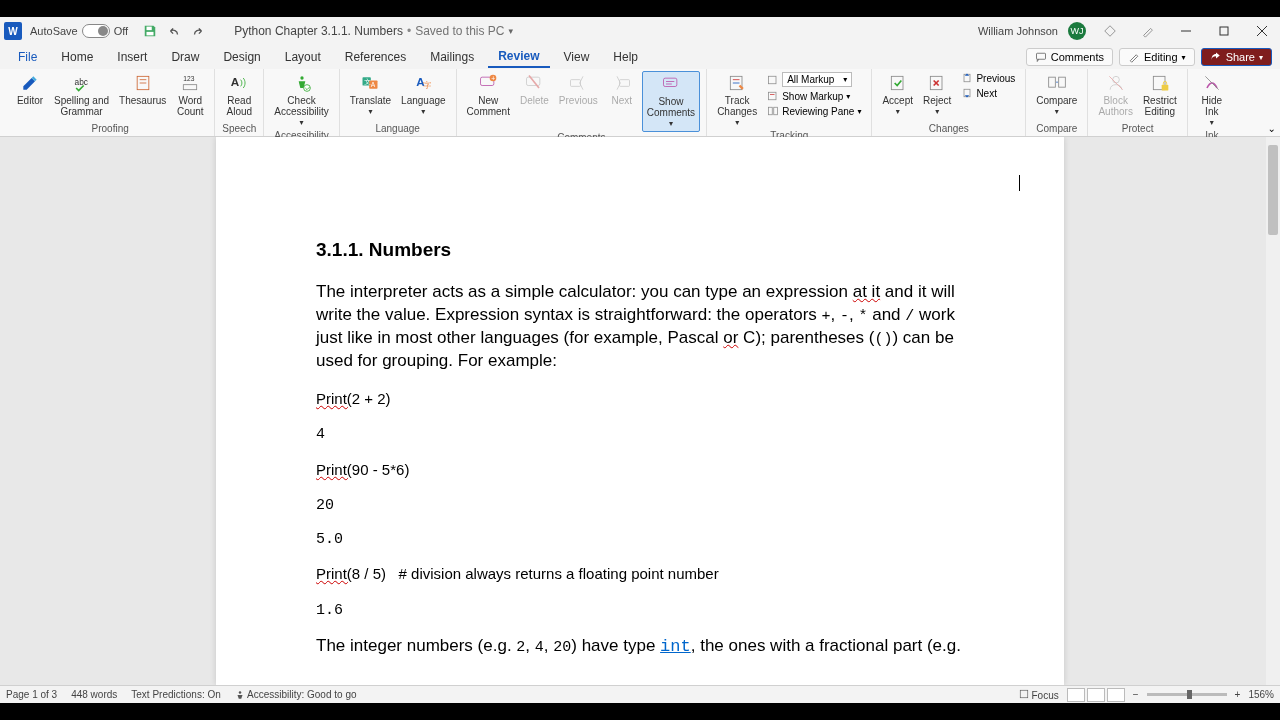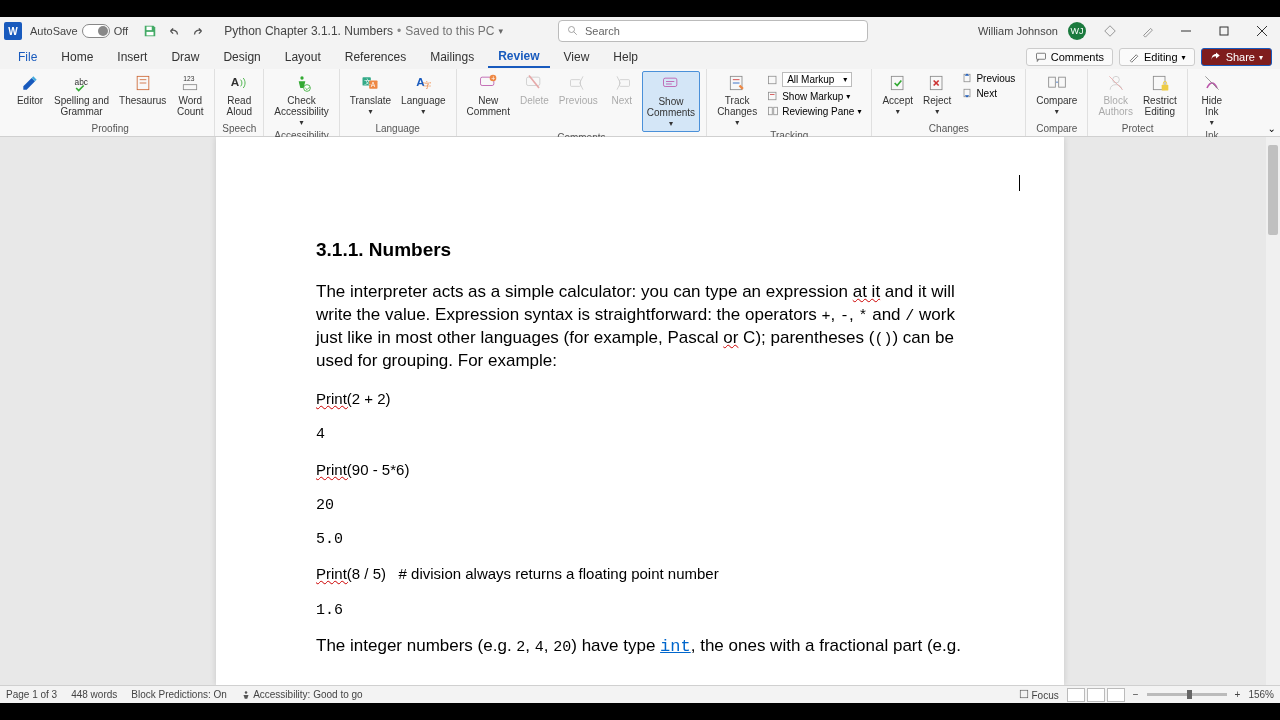--- a/index.html
+++ b/index.html
@@ -7,21 +7,21 @@
 .app { position: absolute; top: 17px; left: 0; right: 0; bottom: 17px; background: #f3f3f3; display: flex; flex-direction: column; }
 
 
 .titlebar { height: 28px; background: #f3f3f3; display: flex; align-items: center; padding: 0 4px; font-size: 11px; color: #444; }
 .word-icon { width: 18px; height: 18px; background: #185abd; color: #fff; display: flex; align-items: center; justify-content: center; font-weight: bold; font-size: 10px; border-radius: 2px; margin-right: 8px; }
 .autosave { display: flex; align-items: center; gap: 4px; margin-right: 10px; }
 .toggle { width: 28px; height: 14px; border: 1px solid #888; border-radius: 7px; background: #fff; position: relative; }
 .toggle::after { content: ""; position: absolute; right: 1px; top: 1px; width: 10px; height: 10px; border-radius: 50%; background: #888; }
 .qat-btn { width: 20px; height: 20px; display: flex; align-items: center; justify-content: center; margin: 0 2px; cursor: pointer; }
 .qat-btn svg { width: 14px; height: 14px; }
-.doc-title { margin-left: 14px; font-size: 12px; display: flex; align-items: center; gap: 4px; }
+.doc-title { margin-left: 24px; font-size: 12px; display: flex; align-items: center; gap: 4px; }
 .search-box { flex: 0 0 310px; margin-left: auto; margin-right: auto; height: 22px; border: 1px solid #bbb; border-radius: 4px; background: #fff; display: flex; align-items: center; padding: 0 8px; gap: 6px; color: #666; }
 .search-box svg { width: 12px; height: 12px; }
 .title-right { display: flex; align-items: center; gap: 10px; margin-left: auto; }
 .user-badge { width: 18px; height: 18px; border-radius: 50%; background: #1b7a3e; color: #fff; font-size: 9px; display: flex; align-items: center; justify-content: center; }
 .win-btn { width: 28px; height: 24px; display: flex; align-items: center; justify-content: center; cursor: pointer; }
 
 
 .tabrow { height: 24px; display: flex; align-items: center; padding: 0 8px; font-size: 12px; gap: 4px; }
 .tab { padding: 3px 10px; color: #333; cursor: pointer; }
 .tab.file { color: #185abd; }
@@ -93,27 +93,20 @@
     <div class="qat-btn">
         <svg viewBox="0 0 16 16">
           <path fill="none" stroke="#555" stroke-width="1.5" d="M12 8a5 5 0 0 0-8 4M12 8l-3-3M12 8l-3 3"></path>
         </svg>
       </div>
     <div class="doc-title">
       <span>Python Chapter 3.1.1. Numbers</span>
       <span style="color:#888">•</span>
       <span style="color:#737373">Saved to this PC</span>
       <span style="font-size:9px;color:#666">▾</span>
-    </div>
-    <div class="search-box">
-      <svg viewBox="0 0 16 16">
-          <circle cx="6" cy="6" r="4" fill="none" stroke="#888"></circle>
-          <line x1="9" y1="9" x2="13" y2="13" stroke="#888"></line>
-        </svg>
-      <span>Search</span>
     </div>
     <div class="title-right">
       <span style="font-size:11px">William Johnson</span>
       <div class="user-badge">WJ</div>
       <div class="win-btn">
           <svg width="14" height="14" viewBox="0 0 16 16">
             <path fill="none" stroke="#888" d="M8 2l6 6-6 6-6-6z"></path>
           </svg>
         </div>
       <div class="win-btn">
@@ -465,21 +458,21 @@
       </p>
     </div>
     <div class="scrollbar">
       <div class="scroll-thumb"></div>
     </div>
   </div>
 
   <div class="statusbar">
     <span>Page 1 of 3</span>
     <span>448 words</span>
-    <span>Block Predictions: On</span>
+    <span>Text Predictions: On</span>
     <span><svg width="10" height="10" viewBox="0 0 16 16" style="vertical-align:middle">
           <circle cx="8" cy="4" r="2" fill="#555"></circle>
           <path d="M4 8h8l-2 6H6z" fill="#555"></path>
         </svg> <span>Accessibility: Good to go</span></span>
     <div class="status-right">
       <span><svg width="10" height="10" viewBox="0 0 16 16">
             <rect x="2" y="2" width="12" height="12" fill="none" stroke="#555"></rect>
           </svg> <span>Focus</span></span>
       <div class="view-btns">
         <div class="view-btn"></div>

